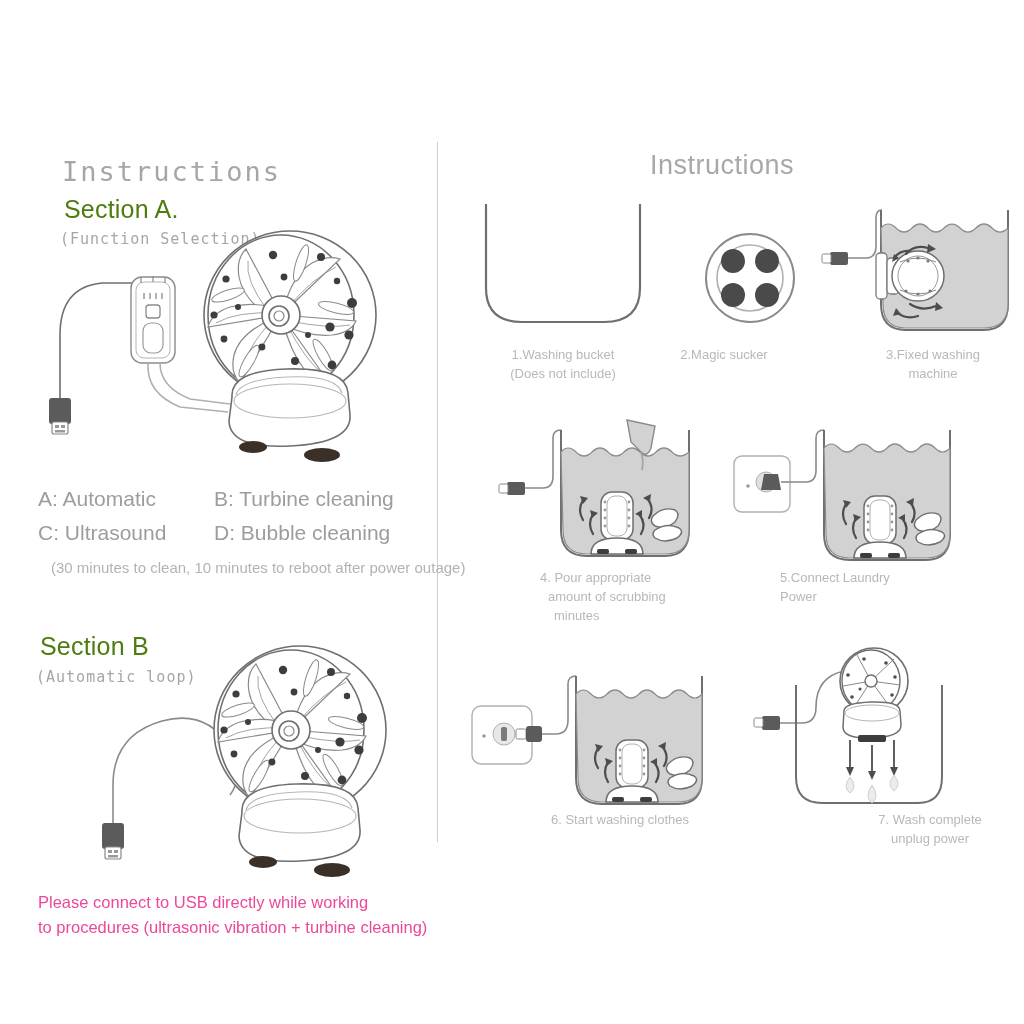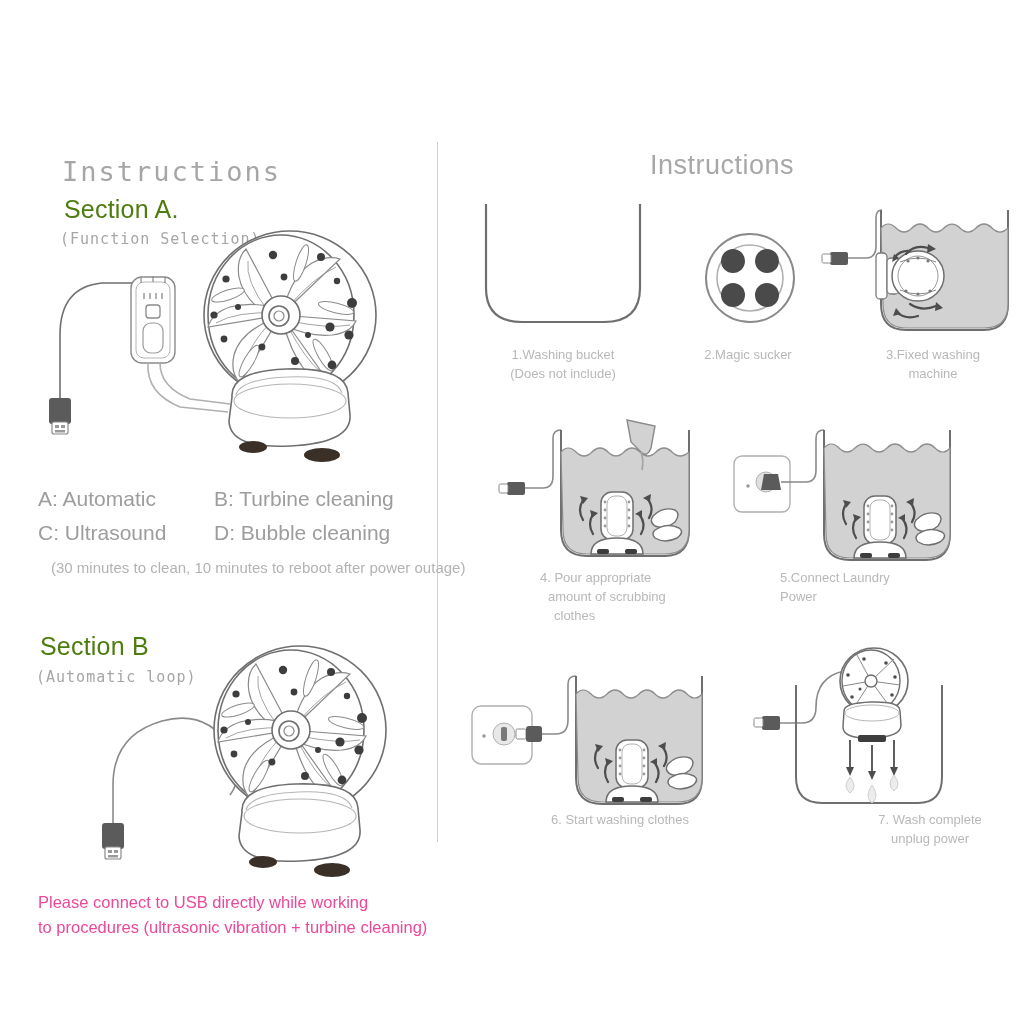--- a/index.html
+++ b/index.html
@@ -309,21 +309,21 @@
       <circle cx="50" cy="50" r="44" fill="#ffffff" stroke="#8a8a8a" stroke-width="2"></circle>
       <circle cx="50" cy="50" r="33" fill="#ffffff" stroke="#b0b0b0" stroke-width="1.6"></circle>
       <g fill="#4a4a4a">
         <circle cx="33" cy="33" r="12"></circle>
         <circle cx="67" cy="33" r="12"></circle>
         <circle cx="33" cy="67" r="12"></circle>
         <circle cx="67" cy="67" r="12"></circle>
       </g>
     </svg>
   </div>
-  <div class="abs" style="left:668px;top:345px;width:160px;">
+  <div class="abs" style="left:644px;top:345px;width:160px;">
     <div class="cap">2.Magic sucker</div>
   </div>
 
   <div class="abs" style="left:818px;top:196px;">
     <svg width="200" height="150" viewBox="0 0 200 150">
 
       <g fill="none" stroke="#8a8a8a" stroke-width="1.6">
         <path d="M28 62 L48 62 Q58 62 58 50 L58 22 Q58 14 64 14"></path>
       </g>
       <g>
@@ -433,21 +433,21 @@
 
       <g fill="#ffffff" stroke="#6f6f6f" stroke-width="1.4">
         <path d="M158 98 Q168 88 180 92 Q186 96 180 104 Q170 112 160 108 Q154 104 158 98 Z"></path>
         <path d="M160 112 Q172 104 184 110 Q190 114 182 120 Q170 126 160 120 Q156 116 160 112 Z"></path>
       </g>
     </svg>
   </div>
   <div class="abs" style="left:540px;top:568px;width:200px;">
     <div class="cap left-ind">4. Pour appropriate</div>
     <div class="cap left-ind" style="padding-left:8px;">amount of scrubbing</div>
-    <div class="cap left-ind" style="padding-left:14px;">clothes</div>
+    <div class="cap left-ind" style="padding-left:14px;">minutes</div>
   </div>
 
   <div class="abs" style="left:728px;top:430px;">
     <svg width="230" height="140" viewBox="0 0 230 140">
 
       <g>
         <rect x="6" y="26" width="56" height="56" rx="8" fill="#ffffff" stroke="#b0b0b0" stroke-width="1.4"></rect>
         <circle cx="20" cy="56" r="1.8" fill="#9a9a9a"></circle>
         <circle cx="38" cy="52" r="10" fill="#e0e0e0" stroke="#b0b0b0" stroke-width="1"></circle>
       </g>

